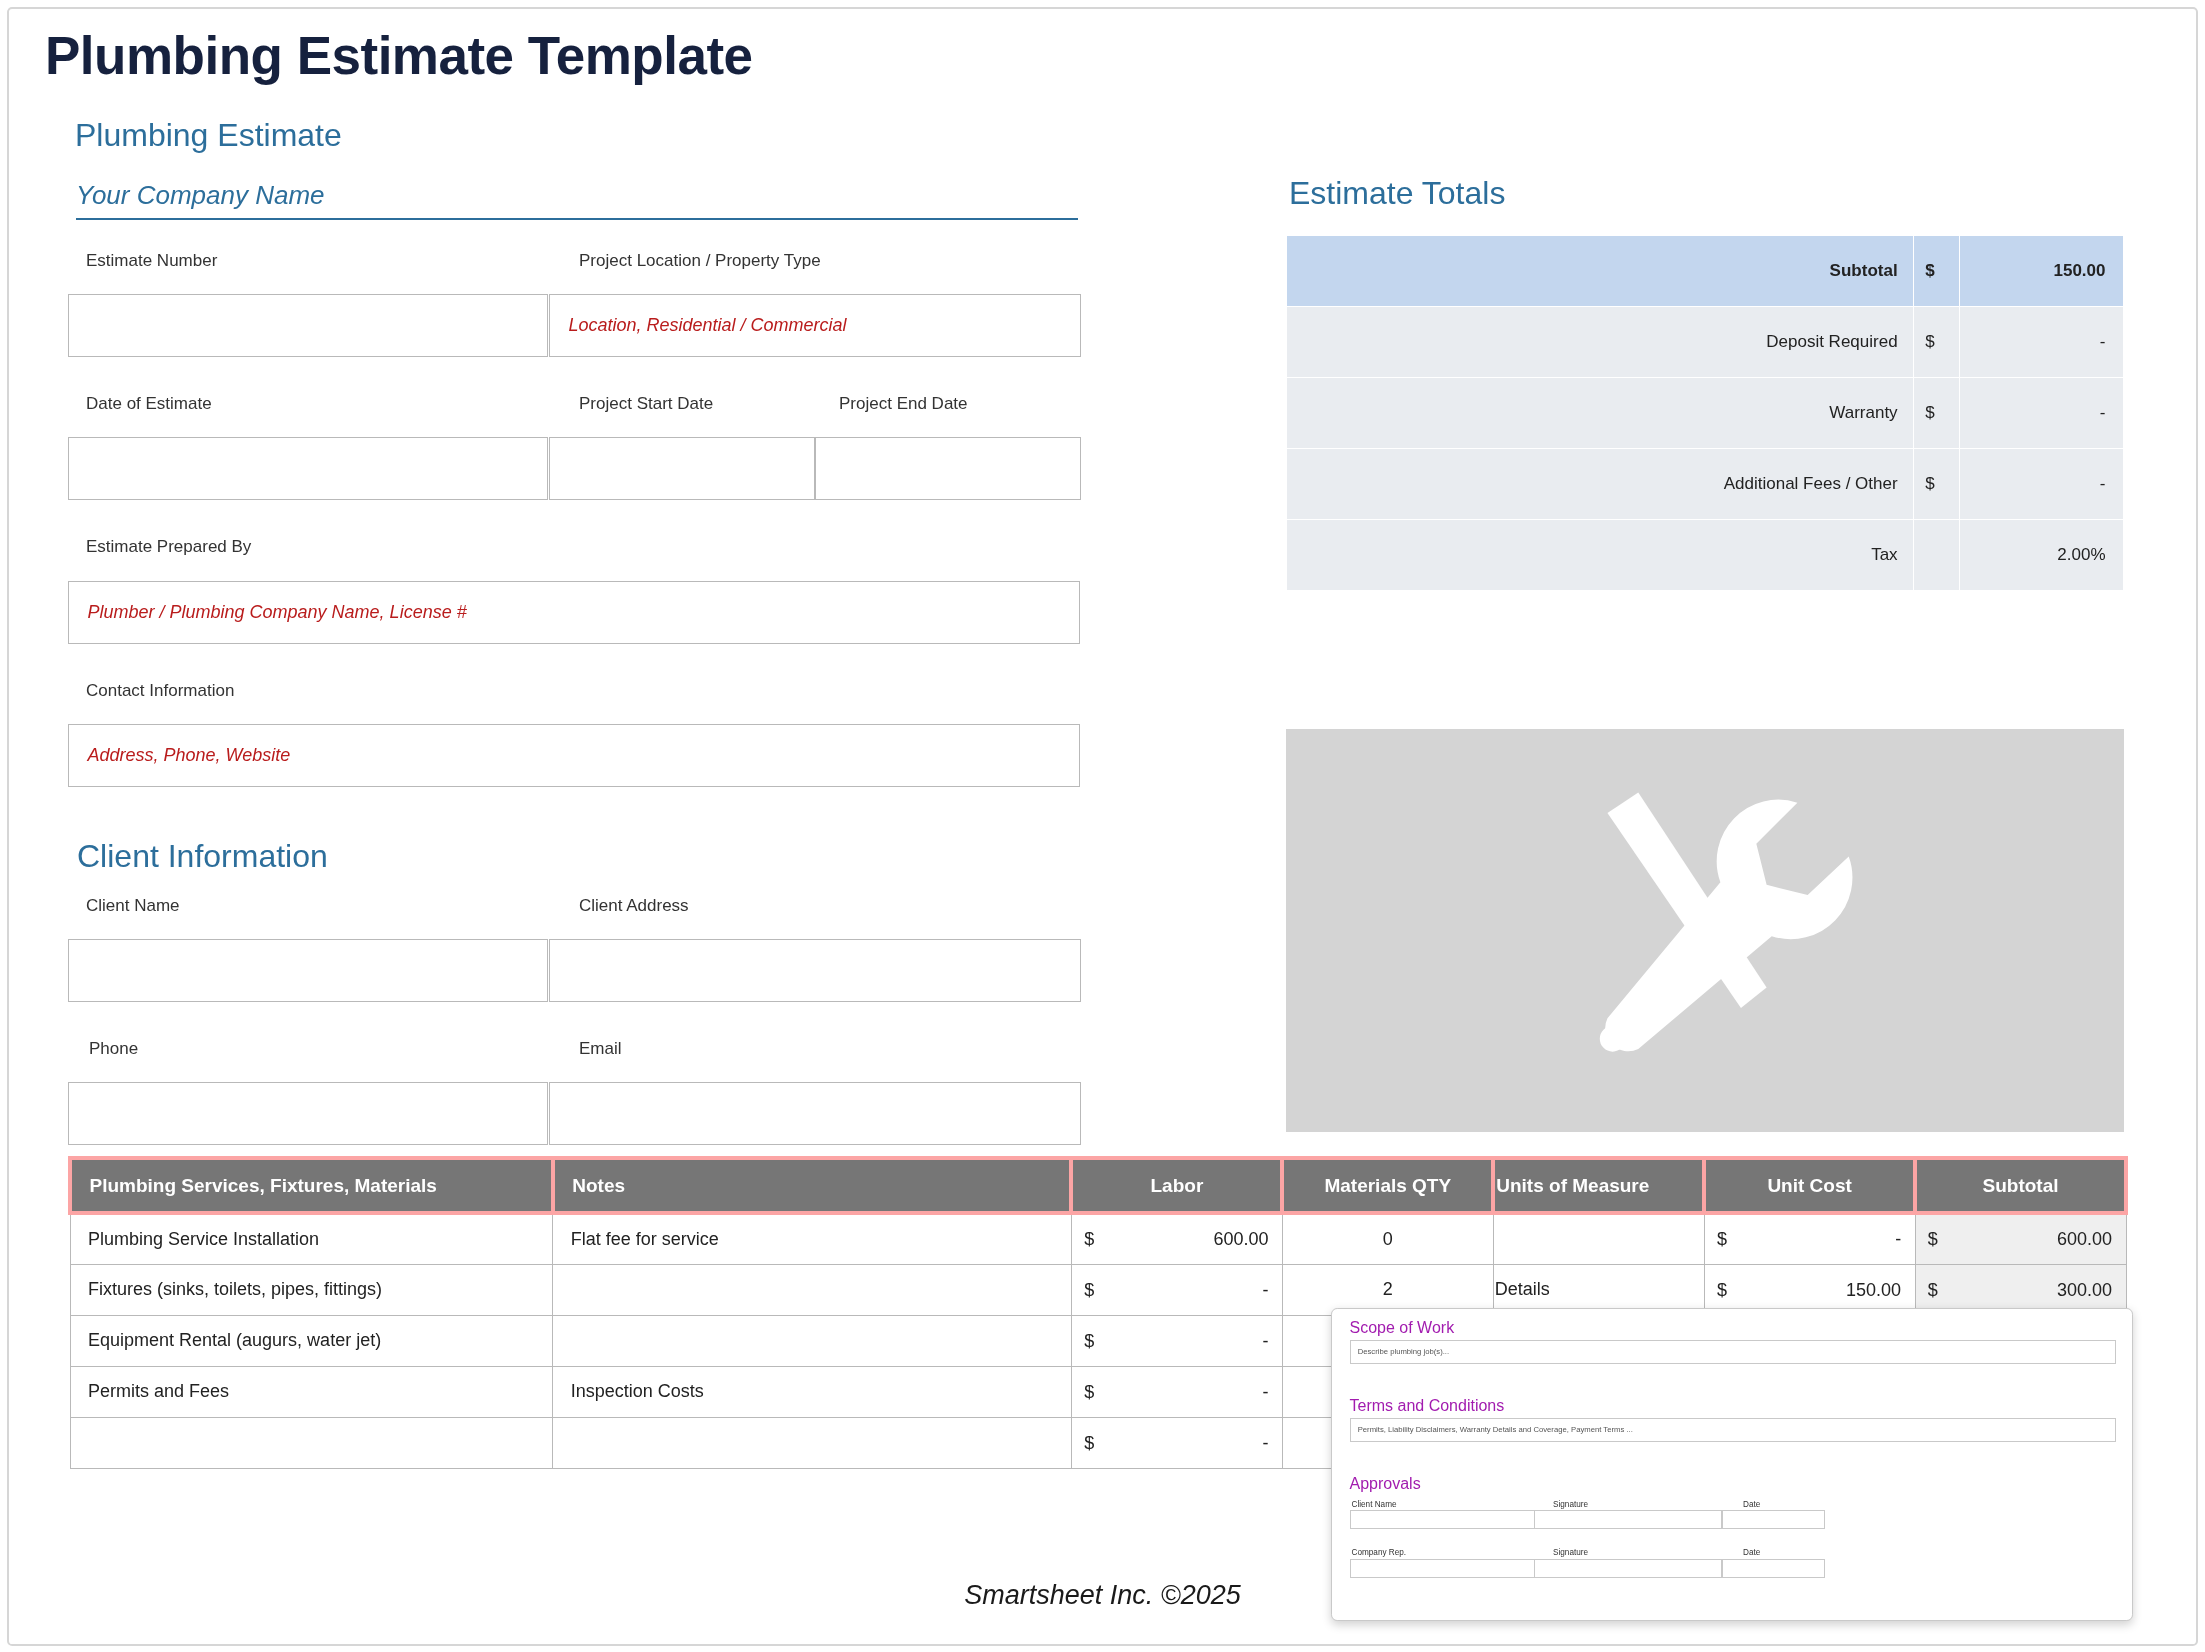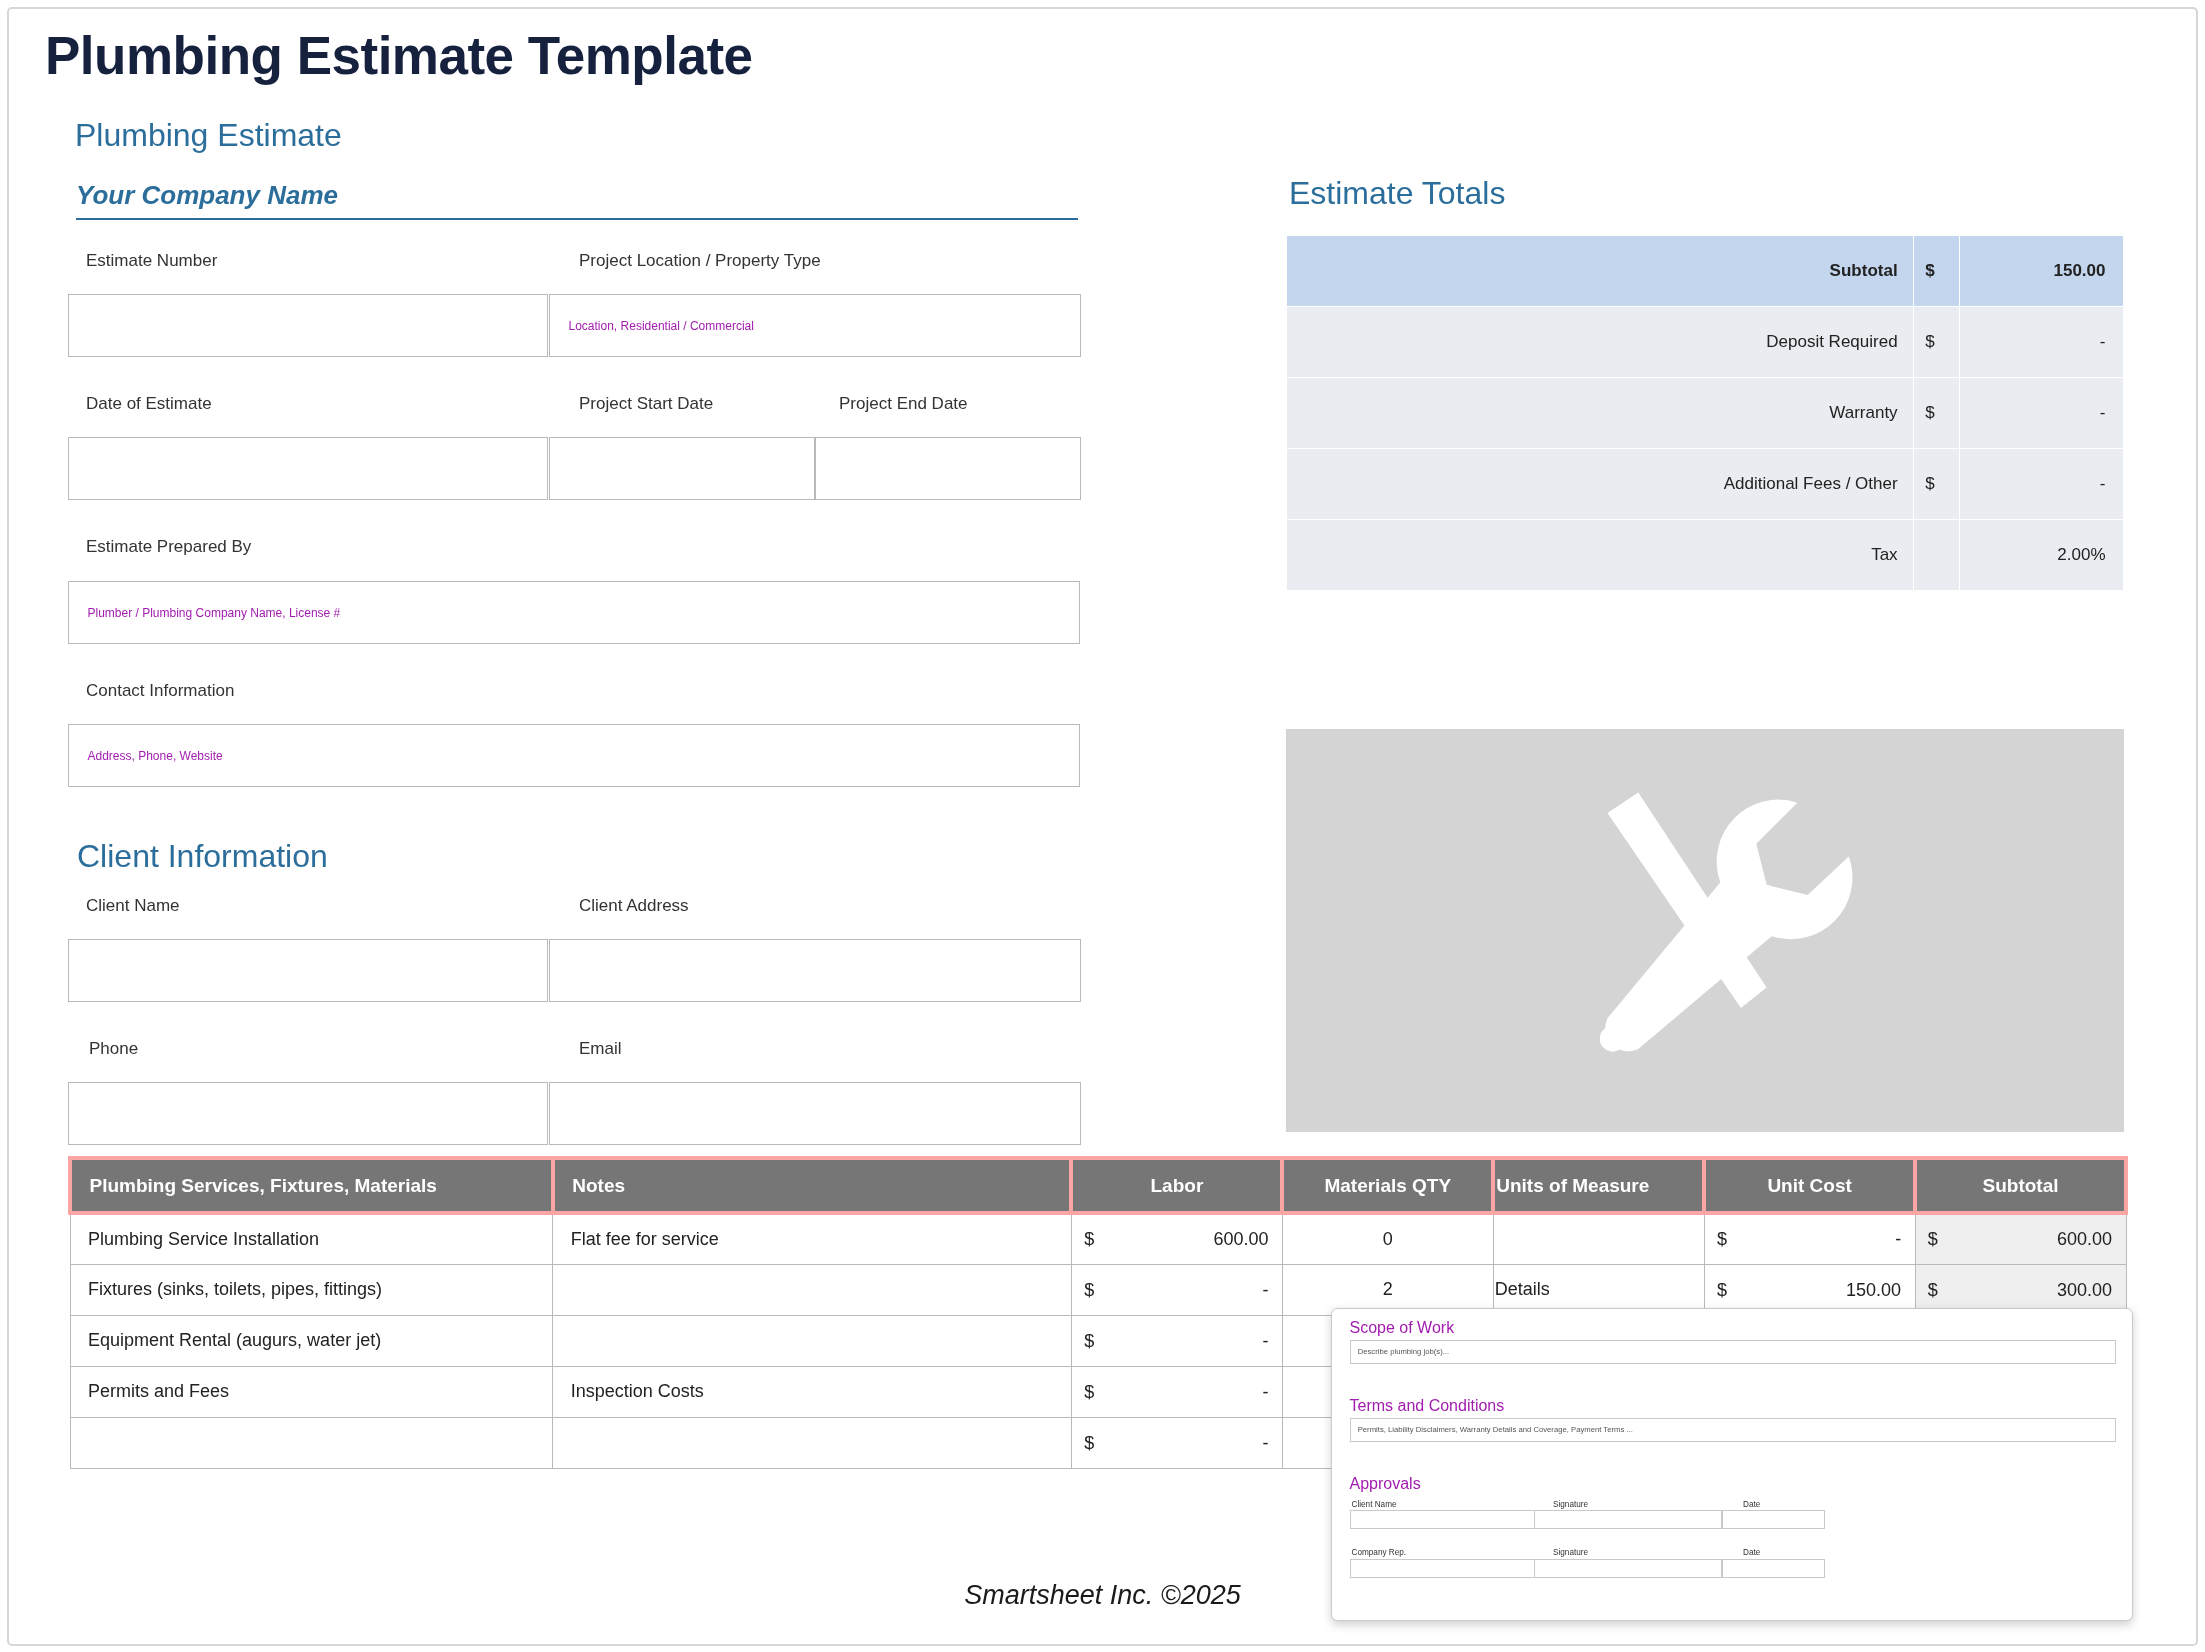--- a/index.html
+++ b/index.html
@@ -34,33 +34,32 @@
   #h-estimate { left:75px; top:117px; }
   #h-client   { left:77px; top:838px; }
   #h-totals   { left:1289px; top:175px; }
 
   .company-name {
     position:absolute; left:76px; top:180px;
     font-size:26px; font-style:italic; color:#2c6e9b;
     width: 1002px;
     border-bottom: 2.1px solid #2c6e9b;
     padding-bottom: 7.2px;
-    font-weight: bold;
   }
 
   
   .flabel {
     position:absolute; font-size:17px; color:#333;
   }
   .fbox {
     position:absolute;
     border:1px solid #b9b9b9; background:#fff;
     display:flex; align-items:center;
     padding-left:18.5px;
-    font-size:12px; color:#a21caf;
+    font-size:18px; color:#b91c1c;font-style:italic;
   }
 
   
   .totals {
     position:absolute; left:1286px; top:235px;
     width:838px; border-collapse:collapse;
     font-size:17px;
   }
   .totals td { border:1px solid #ffffff; height:71px; }
   .totals .lbl { text-align:right; padding-right:15.4px; width:627px; }

